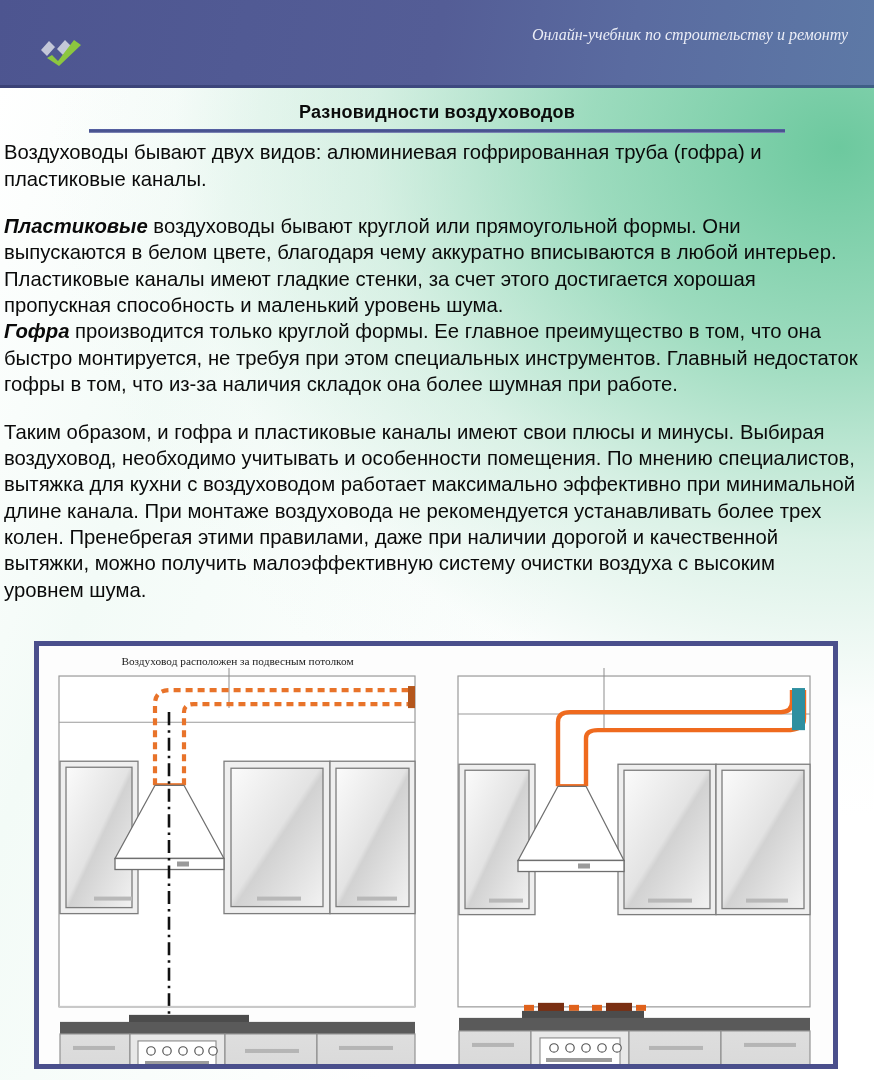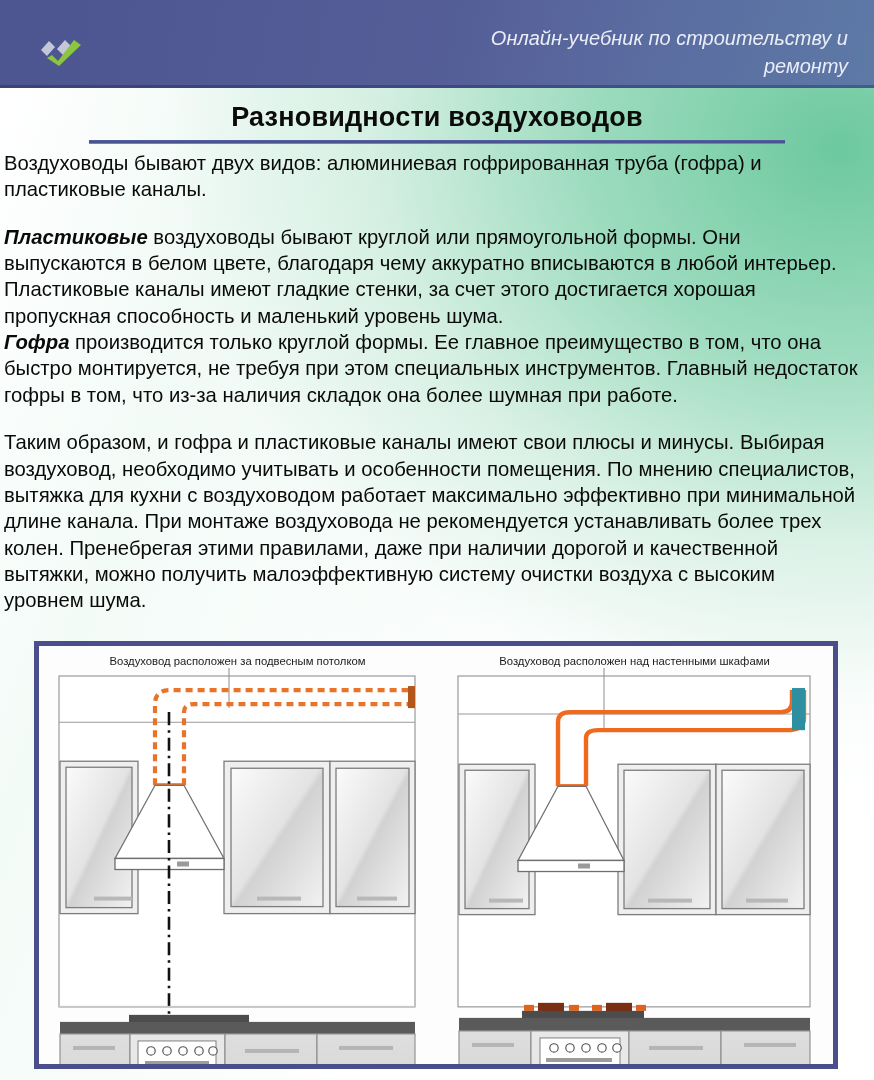--- a/index.html
+++ b/index.html
@@ -28,32 +28,32 @@
   .header-inner{position:relative;width:100%;height:100%;}
   .logo{position:absolute;left:40px;top:36px;display:flex;align-items:center;gap:8px;}
   .logo-mark{width:42px;height:30px;display:block;}
   .logo-text{
     font-size:25px;font-weight:bold;letter-spacing:.3px;white-space:nowrap;line-height:1;
   }
   .logo-text .part-a{color:#b9bdd2;}
   .logo-text .part-b{color:#ffffff;}
   .tagline{
     position:absolute;right:26px;top:24px;width:360px;text-align:right;
-    color:#eceef7;font-size:20px;font-style:italic;line-height:1.42;
-    font-family:Liberation Sans, sans-serif;
+    color:#eceef7;font-size:16px;font-style:italic;line-height:1.42;
+    font-family:Liberation Serif, serif;
   }
   .header-edge{position:absolute;left:0;bottom:0;width:874px;height:3px;
     background:linear-gradient(90deg,#3b4276 0%,#3e4a80 55%,#3f5f86 100%);}
 
   
   .content{position:absolute;left:0;top:88px;width:874px;z-index:3;}
 
   .title-wrap{padding:14px 0 0 0;text-align:center;}
   h1.title{
-    margin:0;font-size:27px;font-weight:bold;color:#0b0b0b;
+    margin:0;font-size:18px;font-weight:bold;color:#0b0b0b;
     letter-spacing:.2px;line-height:1.18;
   }
   .title-rule{
     margin:6px auto 0 auto;width:696px;height:4px;
     background:linear-gradient(180deg,#5a65a8 0%,#3f4a86 55%,#8d95c4 100%);
   }
 
   .body-text{padding:6px 16px 0 4px;}
   .para{
     margin:0 0 0 0;font-size:20.3px;line-height:1.30;color:#0a0a0a;
@@ -67,21 +67,21 @@
   .figure{
     position:absolute;left:34px;top:641px;width:804px;height:428px;
     border:5px solid #4a4f8c;background:#ffffff;box-sizing:border-box;z-index:4;
   }
   .figure-inner{position:relative;width:100%;height:100%;background:#fdfdfd;}
   .panel{position:absolute;top:0;height:100%;}
   .panel.left{left:0;width:50%;}
   .panel.right{left:50%;width:50%;}
   .panel-caption{
     position:absolute;top:9px;left:0;width:100%;text-align:center;
-    font-size:11.3px;color:#1a1a1a;font-family:Liberation Sans, sans-serif;
+    font-size:11.3px;color:#1a1a1a;font-family:Liberation Serif, serif;
     white-space:nowrap;
   }
   .panel-svg{position:absolute;left:0;top:22px;width:100%;height:calc(100% - 22px);display:block;}
 </style>
 </head>
 <body>
 
 <div id="page-bg"></div>
 
 <div class="header">
@@ -193,21 +193,20 @@
           <circle cx="112" cy="382" r="4.2"></circle>
             <circle cx="128" cy="382" r="4.2"></circle>
           <circle cx="144" cy="382" r="4.2"></circle>
             <circle cx="160" cy="382" r="4.2"></circle>
           <circle cx="174" cy="382" r="4.2"></circle>
         </g>
       </svg>
     </div>
 
     <div class="panel right">
-      <div class="panel-caption">Воздуховод расположен над настенными шкафами</div>
       <svg class="panel-svg" viewBox="0 0 397 395" preserveAspectRatio="none">
         <defs>
           <linearGradient id="doorG2" x1="0" y1="0" x2="1" y2="1">
             <stop offset="0%" stop-color="#fbfbfb"></stop>
               <stop offset="48%" stop-color="#e3e3e3"></stop>
             <stop offset="52%" stop-color="#d2d2d2"></stop>
               <stop offset="100%" stop-color="#f2f2f2"></stop>
           </linearGradient>
           <linearGradient id="baseG2" x1="0" y1="0" x2="0" y2="1">
             <stop offset="0%" stop-color="#dedede"></stop>

